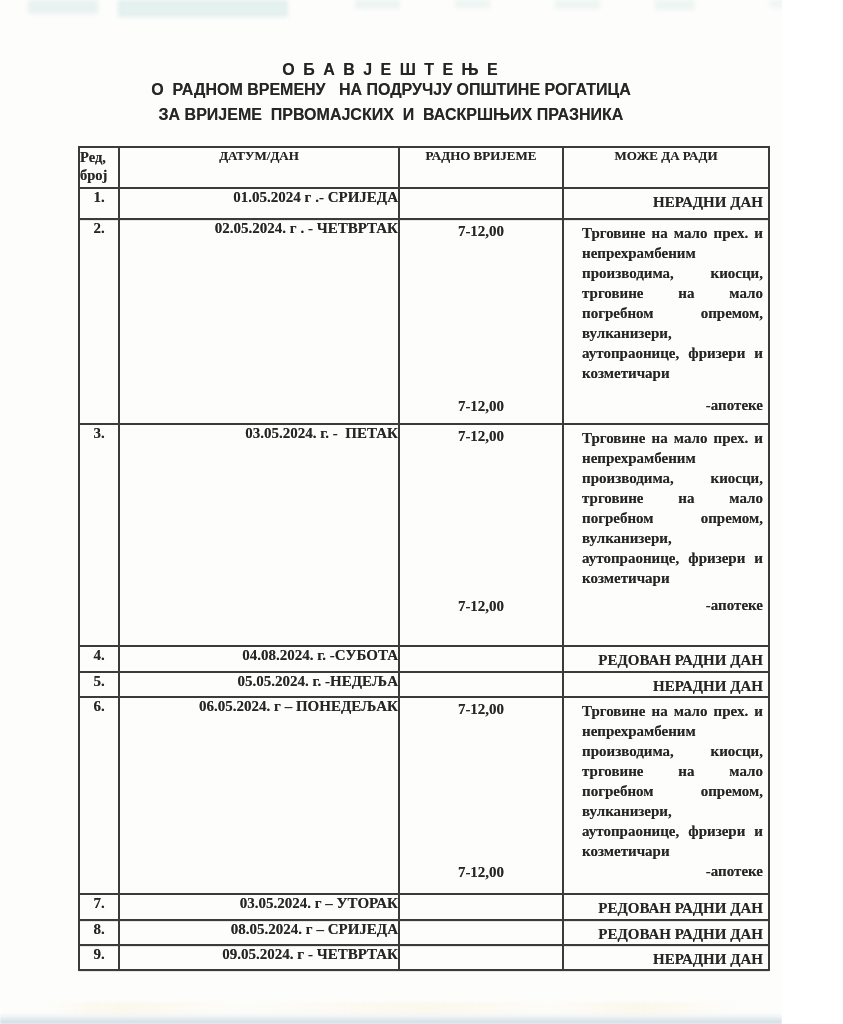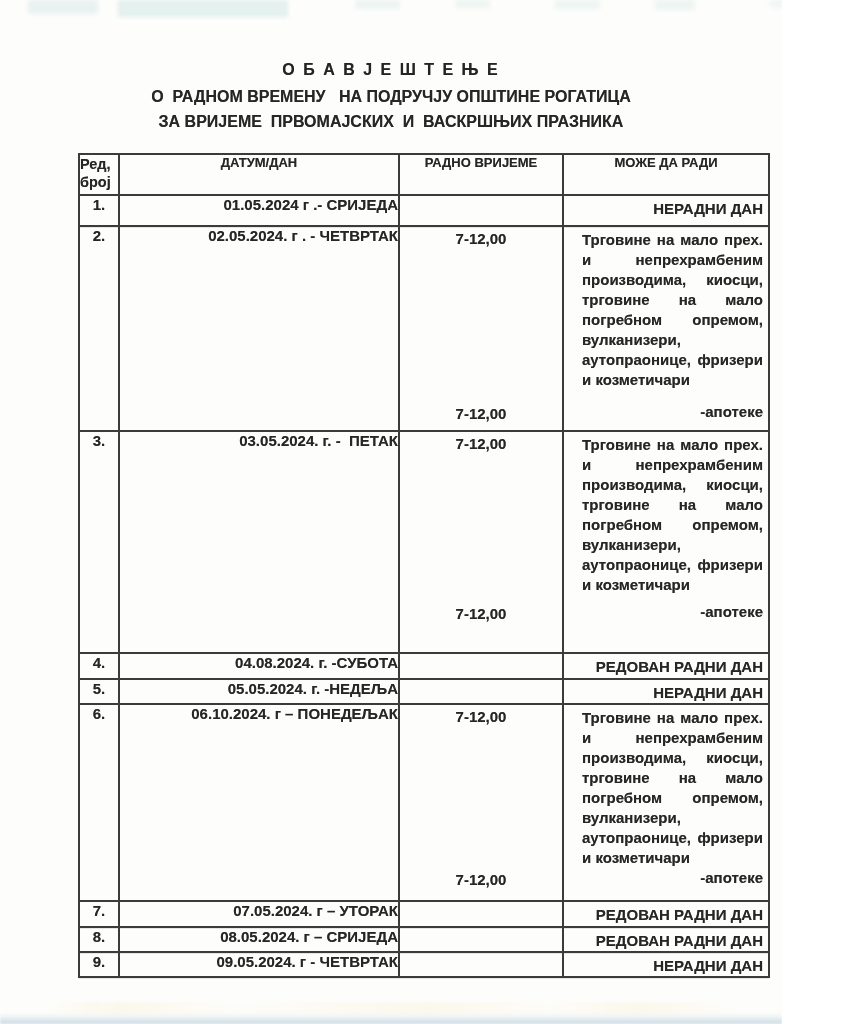--- a/index.html
+++ b/index.html
@@ -30,33 +30,34 @@
     filter:blur(1.5px); pointer-events:none;
   }
   .bottom-band {
     position:absolute; left:0; bottom:0; width:100%; height:11px;
     background:linear-gradient(to top, rgba(164,190,206,0.55) 0%, rgba(190,210,222,0.30) 55%, rgba(200,216,226,0) 100%);
     filter:blur(0.8px); pointer-events:none;
   }
   
   .titles { padding-top:60px; text-align:center; }
   .t1 { font-size:16px; line-height:20px; letter-spacing:2px; color:#242424; }
-  .t2 { margin-top:7px; font-size:16px; line-height:20px; white-space:pre-wrap; }
+  .t2 { font-size:16px; line-height:20px; white-space:pre-wrap; }
   .t3 { margin-top:5px; font-size:16px; line-height:20px; white-space:pre-wrap; }
   .titles div { text-shadow:0 0 0.5px rgba(35,35,35,0.55); }
   
   table.notice {
     border-collapse:collapse; table-layout:fixed;
     width:690px; margin:21px 0 0 78px;
     font-size:15px;
   }
   table.notice th, table.notice td {
     border:2px solid #3b3b3b;
     padding:0; vertical-align:top;
     text-shadow:0 0 0.5px rgba(35,35,35,0.5);
+    font-family:Liberation Serif, serif;
   }
   col.c1 { width:40px; }  col.c2 { width:280px; }
   col.c3 { width:164px; } col.c4 { width:206px; }
   thead tr { height:41px; }
   th { font-size:13px; }
   th.h-num   { text-align:left; padding:2px 2px 0 4px; white-space:pre-line; line-height:18px; font-size:14.5px; }
   th.h-date, th.h-time, th.h-works { text-align:center; padding-top:4px; }
   td.c-num  { text-align:center; padding-top:3px; }
   td.c-date { text-align:right; padding:3px 2px 0 10px; white-space:pre-wrap; }
   td.c-time, td.c-works { height:inherit; }
@@ -191,37 +192,37 @@
             </div>
           </td>
           <td class="c-works">
             <div class="cell-stack">
               <div class="slot-works">НЕРАДНИ ДАН</div>
             </div>
           </td>
         </tr>
         <tr class="row-6">
           <td class="c-num">6.</td>
-          <td class="c-date">06.10.2024. г – ПОНЕДЕЉАК</td>
+          <td class="c-date">06.05.2024. г – ПОНЕДЕЉАК</td>
           <td class="c-time">
             <div class="cell-stack">
               <div class="slot-time">7-12,00</div>
               <div class="slot-time">7-12,00</div>
             </div>
           </td>
           <td class="c-works">
             <div class="cell-stack">
               <div class="slot-works just">Трговине на мало прех. и непрехрамбеним производима, киосци, трговине на мало погребном опремом, вулканизери, аутопраонице, фризери и козметичари</div>
               <div class="slot-works">-апотеке</div>
             </div>
           </td>
         </tr>
         <tr class="row-7">
           <td class="c-num">7.</td>
-          <td class="c-date">07.05.2024. г – УТОРАК</td>
+          <td class="c-date">03.05.2024. г – УТОРАК</td>
           <td class="c-time">
             <div class="cell-stack">
               <div class="slot-time"></div>
             </div>
           </td>
           <td class="c-works">
             <div class="cell-stack">
               <div class="slot-works">РЕДОВАН РАДНИ ДАН</div>
             </div>
           </td>

